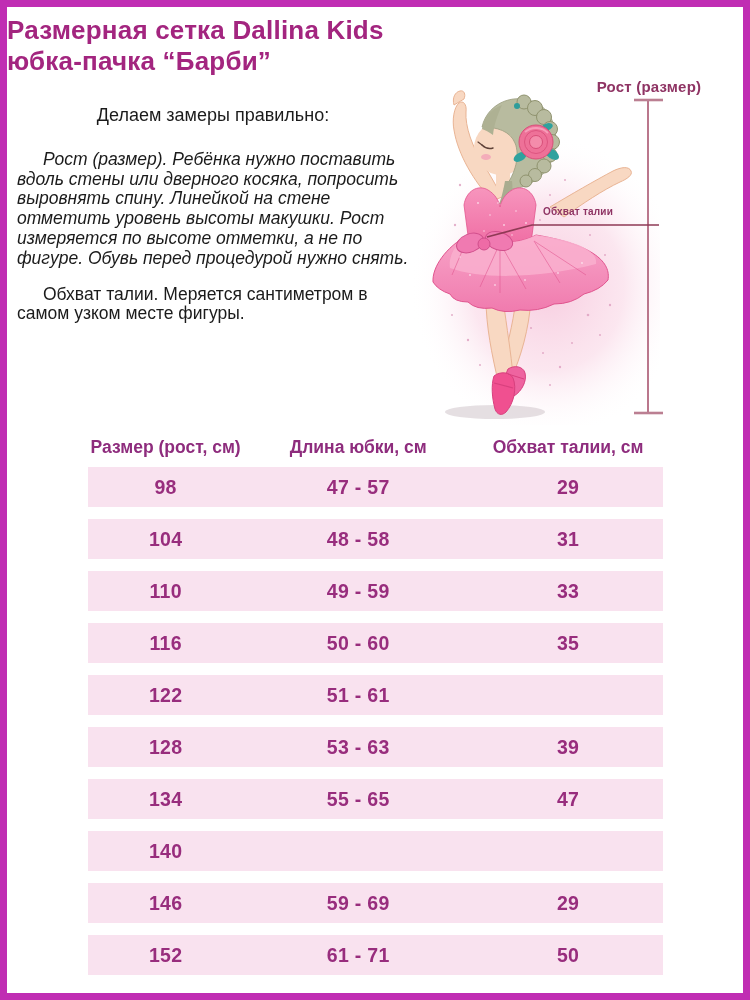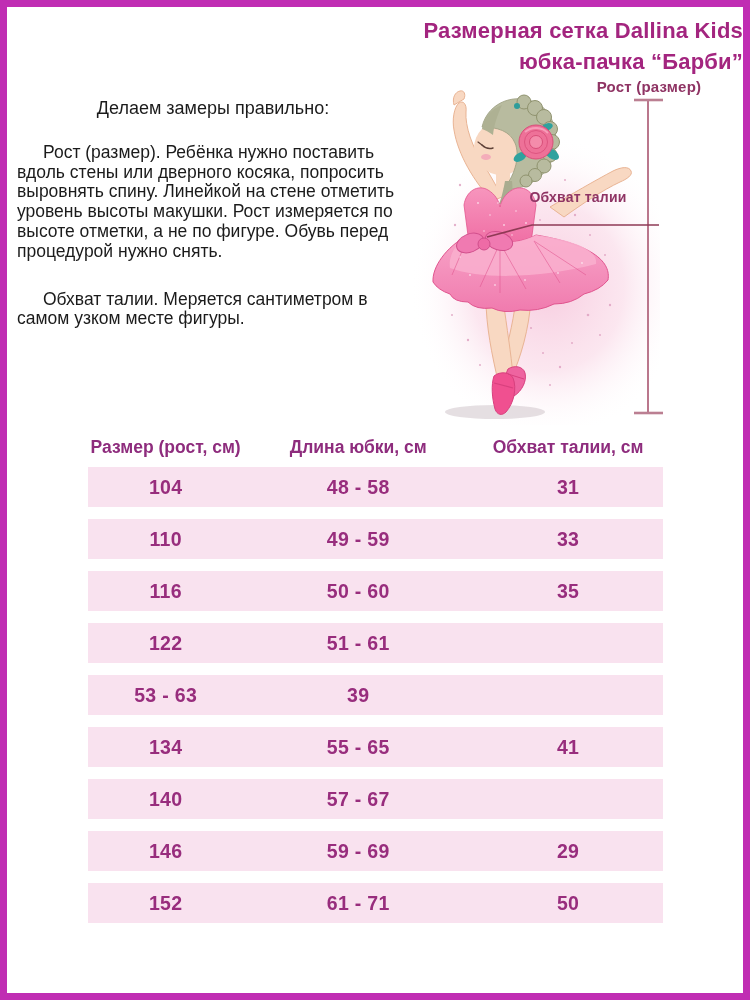--- a/index.html
+++ b/index.html
@@ -12,42 +12,42 @@
     position:relative;
     width:750px;height:1000px;
     box-sizing:border-box;
     border:7px solid #c02db3;
     background:#ffffff;
     overflow:hidden;
   }
   
   .title-block{
     position:absolute;left:0;top:8px;width:736px;
-    text-align:right;color:#a3257f;
-    font-weight:700;font-size:22px;line-height:31px;
+    text-align:left;color:#a3257f;
+    font-weight:700;font-size:26px;line-height:31px;
     letter-spacing:.2px;
   }
   
   .instructions{
-    position:absolute;left:10px;top:92px;width:392px;
+    position:absolute;left:10px;top:99px;width:392px;
     color:#1b1b1b;font-size:17.5px;line-height:19.8px;
   }
   .instructions .heading{margin:0;text-align:center;font-size:18px;}
-  .instructions .para1{margin:24px 0 16px;text-indent:26px;}
-  .instructions .para2{margin:28px 0 0;text-indent:26px;}
+  .instructions .para1{margin:24px 0 16px;text-indent:26px;font-style:italic;}
+  .instructions .para2{margin:16px 0 0;text-indent:26px;}
   
   .ballerina-wrap{position:absolute;left:393px;top:78px;width:260px;height:340px;}
   
   .measure-overlay{position:absolute;left:390px;top:60px;width:300px;height:360px;pointer-events:none;}
   .measure-label{
     position:absolute;color:#8f3464;font-size:15px;font-weight:700;
     text-align:center;letter-spacing:.2px;
   }
   .height-label{left:557px;top:71px;width:170px;text-align:center;}
-  .waist-label{left:489px;top:182px;width:164px;font-size:14px;}
+  .waist-label{left:489px;top:199px;width:164px;font-size:10px;}
   
   .size-table{
     position:absolute;left:81px;top:429px;width:575px;
     color:#982d7d;
   }
   .thead,.trow{
     display:grid;
     grid-template-columns:27% 40% 33%;
     align-items:center;text-align:center;
   }
@@ -237,50 +237,55 @@
   <div class="measure-label waist-label">Обхват талии</div>
 
   <div class="size-table">
     <div class="thead">
       <div>Размер (рост, см)</div>
       <div>Длина юбки, см</div>
       <div>Обхват талии, см</div>
     </div>
     <div>
         <div class="trow">
+          <div>98</div>
+          <div>47 - 57</div>
+          <div>29</div>
+        </div>
+        <div class="trow">
           <div>104</div>
           <div>48 - 58</div>
           <div>31</div>
         </div>
         <div class="trow">
           <div>110</div>
           <div>49 - 59</div>
           <div>33</div>
         </div>
         <div class="trow">
           <div>116</div>
           <div>50 - 60</div>
           <div>35</div>
         </div>
         <div class="trow">
           <div>122</div>
           <div>51 - 61</div>
         </div>
         <div class="trow">
+          <div>128</div>
           <div>53 - 63</div>
           <div>39</div>
         </div>
         <div class="trow">
           <div>134</div>
           <div>55 - 65</div>
-          <div>41</div>
+          <div>47</div>
         </div>
         <div class="trow">
           <div>140</div>
-          <div>57 - 67</div>
         </div>
         <div class="trow">
           <div>146</div>
           <div>59 - 69</div>
           <div>29</div>
         </div>
         <div class="trow">
           <div>152</div>
           <div>61 - 71</div>
           <div>50</div>

